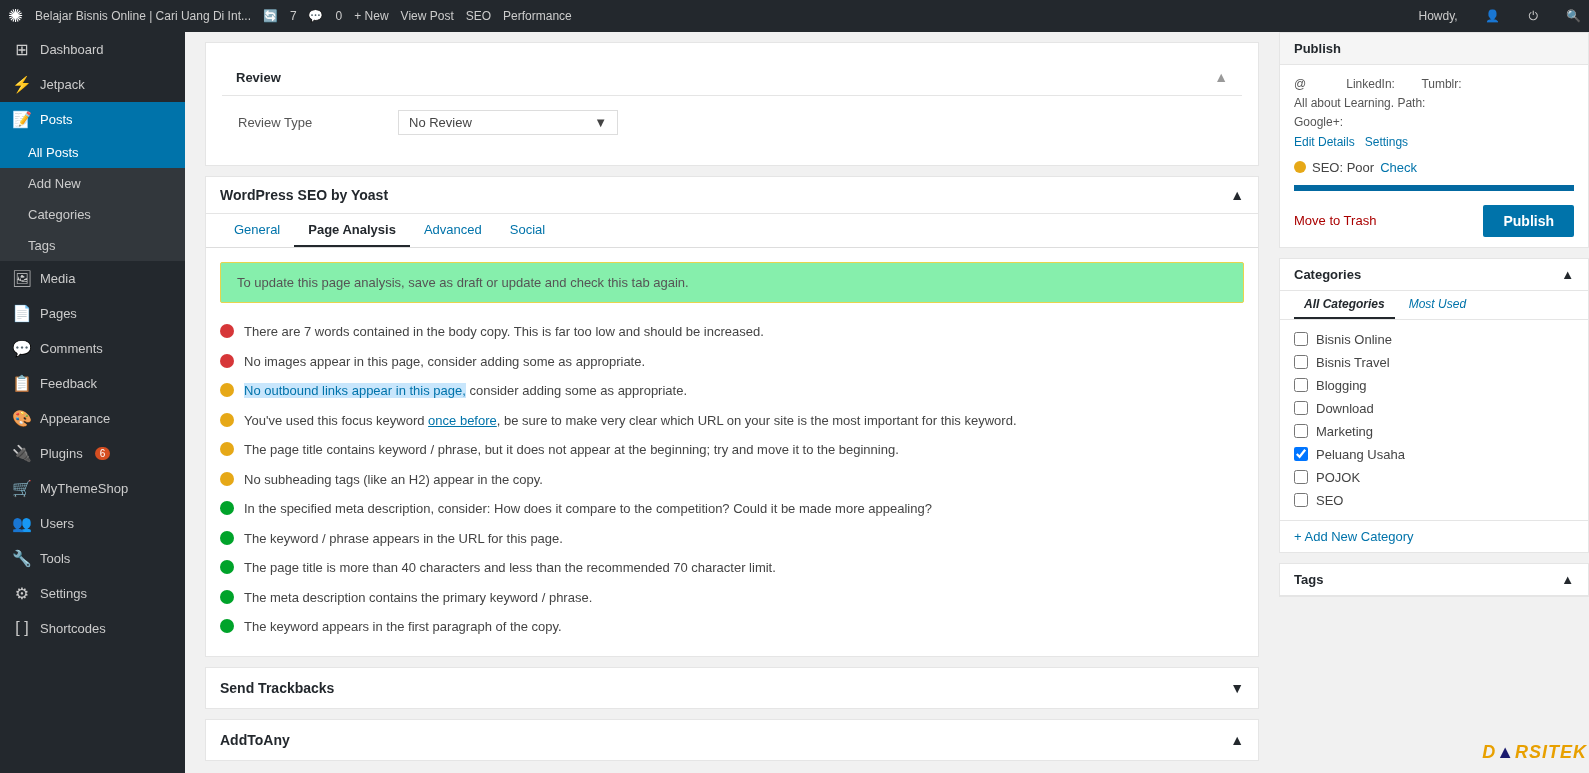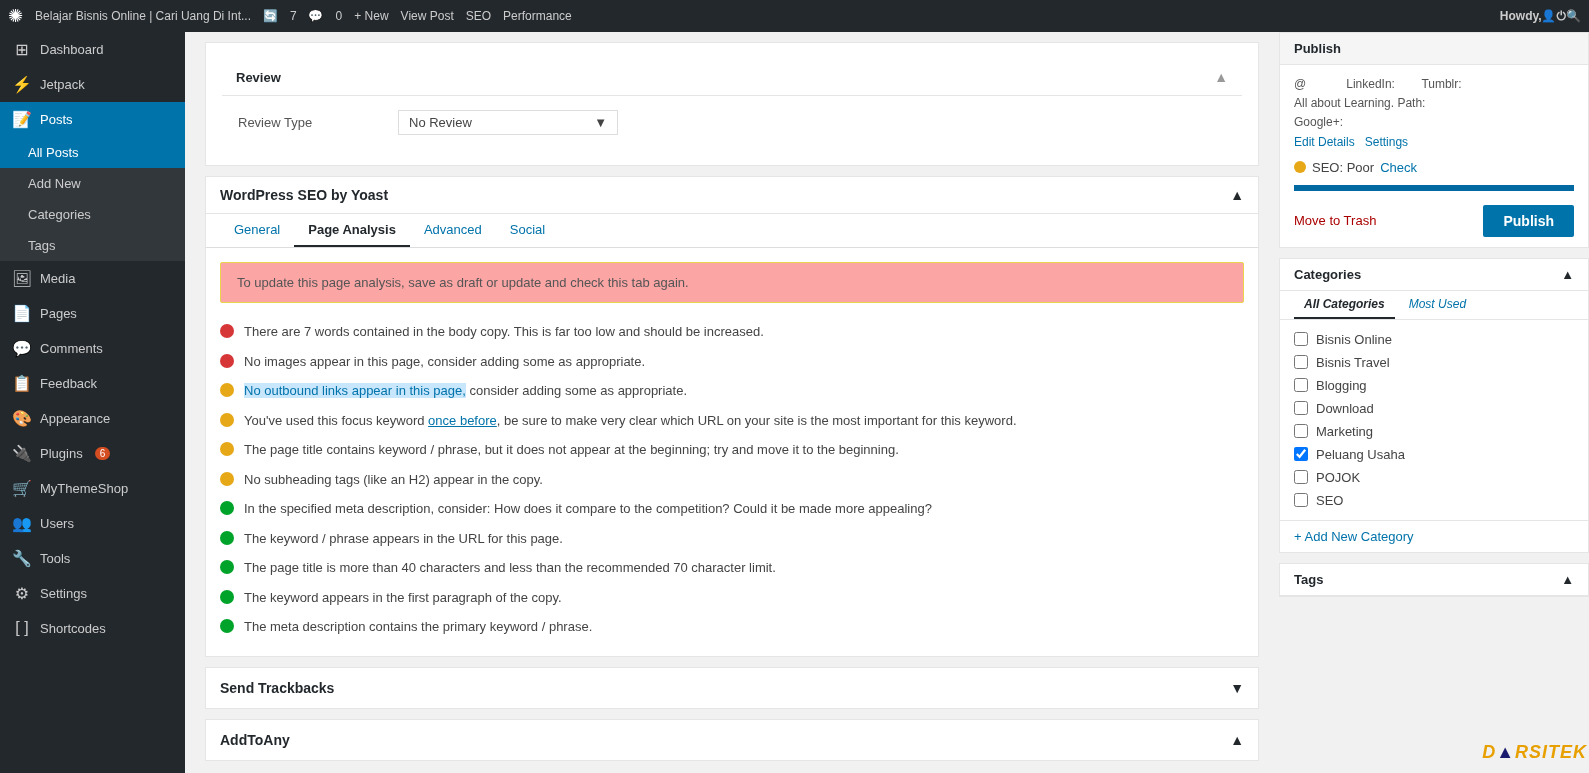--- a/index.html
+++ b/index.html
@@ -12,21 +12,21 @@
       height: 32px;
       display: flex;
       align-items: center;
       padding: 0 8px;
       gap: 12px;
       flex-shrink: 0;
       z-index: 100;
     }
     .top-bar a, .top-bar span { color: #ccc; font-size: 12px; text-decoration: none; cursor: pointer; white-space: nowrap; }
     .top-bar .wp-logo { color: #fff; font-size: 18px; }
-    .top-bar .right { margin-left: auto; display: flex; align-items: center; gap: 0; font-weight: bold; }
+    .top-bar .right { margin-left: auto; display: flex; align-items: center; gap: 28px; }
 
     
     .layout { display: flex; flex: 1; overflow: hidden; }
 
     
     .sidebar {
       width: 185px;
       background: #23282d;
       color: #ccc;
       flex-shrink: 0;
@@ -125,21 +125,21 @@
       padding: 8px 14px;
       font-size: 13px;
       color: #0073aa;
       cursor: pointer;
       border-bottom: 2px solid transparent;
       text-decoration: none;
     }
     .yoast-tab.active { color: #23282d; border-bottom: 2px solid #23282d; font-weight: 600; }
     .yoast-body { padding: 14px; }
     .yoast-notice {
-      background: #fca5a5;
+      background: #86efac;
       border: 1px solid #e8d44d;
       padding: 12px 16px;
       font-size: 13px;
       color: #555;
       margin-bottom: 14px;
       border-radius: 2px;
     }
     .check-item {
       display: flex;
       align-items: flex-start;
@@ -467,25 +467,25 @@
           <div class="check-item">
             <div class="dot green"></div>
             <span>The keyword / phrase appears in the URL for this page.</span>
           </div>
           <div class="check-item">
             <div class="dot green"></div>
             <span>The page title is more than 40 characters and less than the recommended 70 character limit.</span>
           </div>
           <div class="check-item">
             <div class="dot green"></div>
+            <span>The meta description contains the primary keyword / phrase.</span>
+          </div>
+          <div class="check-item">
+            <div class="dot green"></div>
             <span>The keyword appears in the first paragraph of the copy.</span>
-          </div>
-          <div class="check-item">
-            <div class="dot green"></div>
-            <span>The meta description contains the primary keyword / phrase.</span>
           </div>
         </div>
       </div>
 
       <div class="trackback-section">
         <div class="trackback-header">
           <span>Send Trackbacks</span>
           <span class="toggle-icon">▼</span>
         </div>
       </div>

